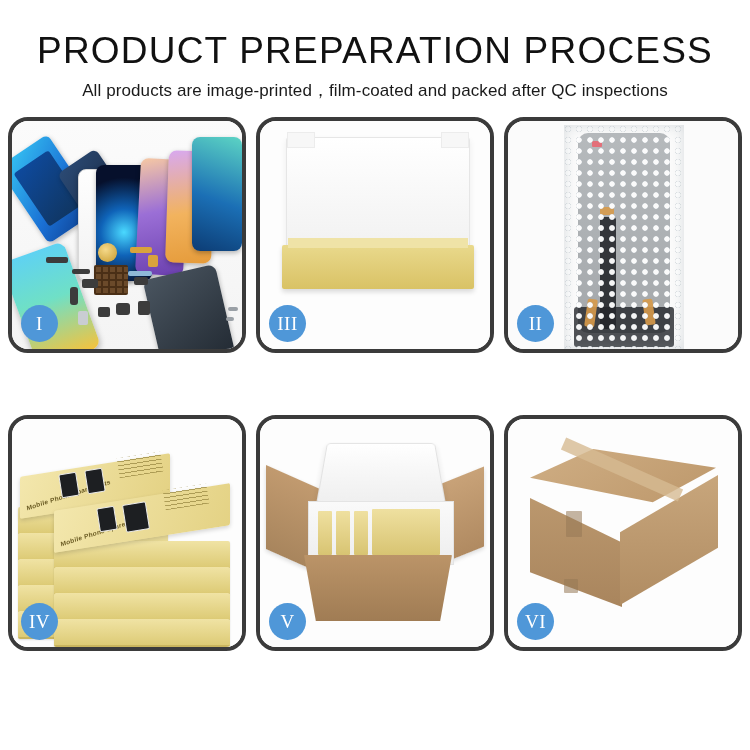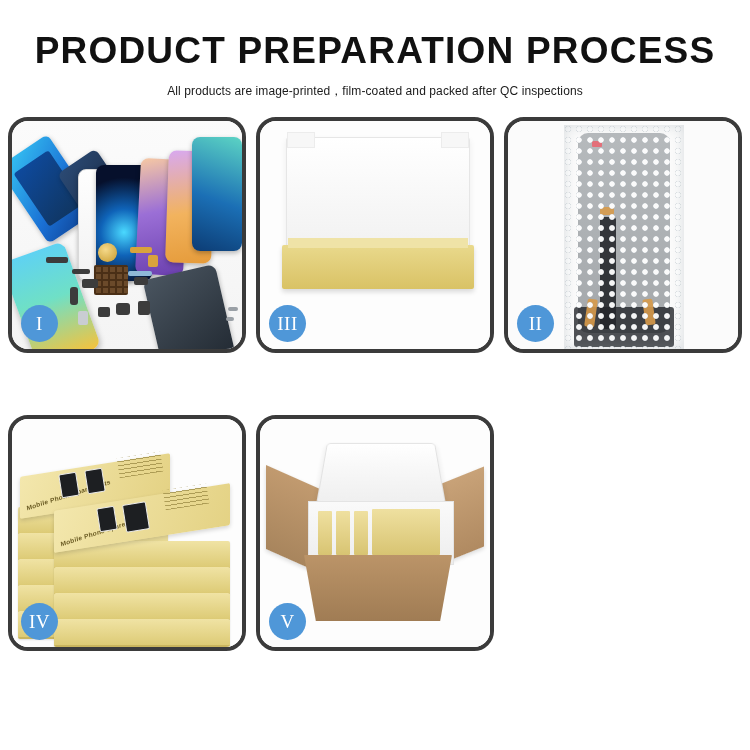--- a/index.html
+++ b/index.html
@@ -8,28 +8,28 @@
     background:#ffffff;
     font-family:"Liberation Sans", sans-serif;
     overflow:hidden;
   }
   .page{position:relative;width:750px;height:750px;}
 
   
   .header{padding-top:30px;text-align:center;}
   .title{
     font-size:37px;
-    font-weight:700;
+    font-weight:400;
     letter-spacing:1.2px;
     color:#111111;
     line-height:42px;
     white-space:nowrap;
   }
   .subtitle{
-    font-size:12px;
+    font-size:17px;
     font-weight:400;
     color:#1a1a1a;
     line-height:24px;
     margin-top:7px;
     letter-spacing:.1px;
     white-space:nowrap;
   }
 
   
   .grid{
@@ -290,15 +290,26 @@
         <div class="foamBody"></div>
         <div class="ystrip" style="left:58px;top:92px;width:14px;height:44px;"></div>
         <div class="ystrip" style="left:76px;top:92px;width:14px;height:44px;"></div>
         <div class="ystrip" style="left:94px;top:92px;width:14px;height:44px;"></div>
         <div class="ystrip" style="left:112px;top:90px;width:68px;height:46px;"></div>
         <div class="cartonFront"></div>
       </div>
       <div class="badge">V</div>
     </div>
 
+    <div class="panel">
+      <div class="panel-photo p6">
+        <div class="cTop"></div>
+        <div class="cLeft"></div>
+        <div class="cRight"></div>
+        <div class="tape" style="left:50px;top:44px;width:128px;height:13px;transform:rotate(24deg);"></div>
+        <div class="tab" style="left:58px;top:92px;width:16px;height:26px;"></div>
+        <div class="tab" style="left:56px;top:160px;width:14px;height:14px;"></div>
+      </div>
+      <div class="badge">VI</div>
+    </div>
 
   </div>
 </div>
 
 </body></html>

